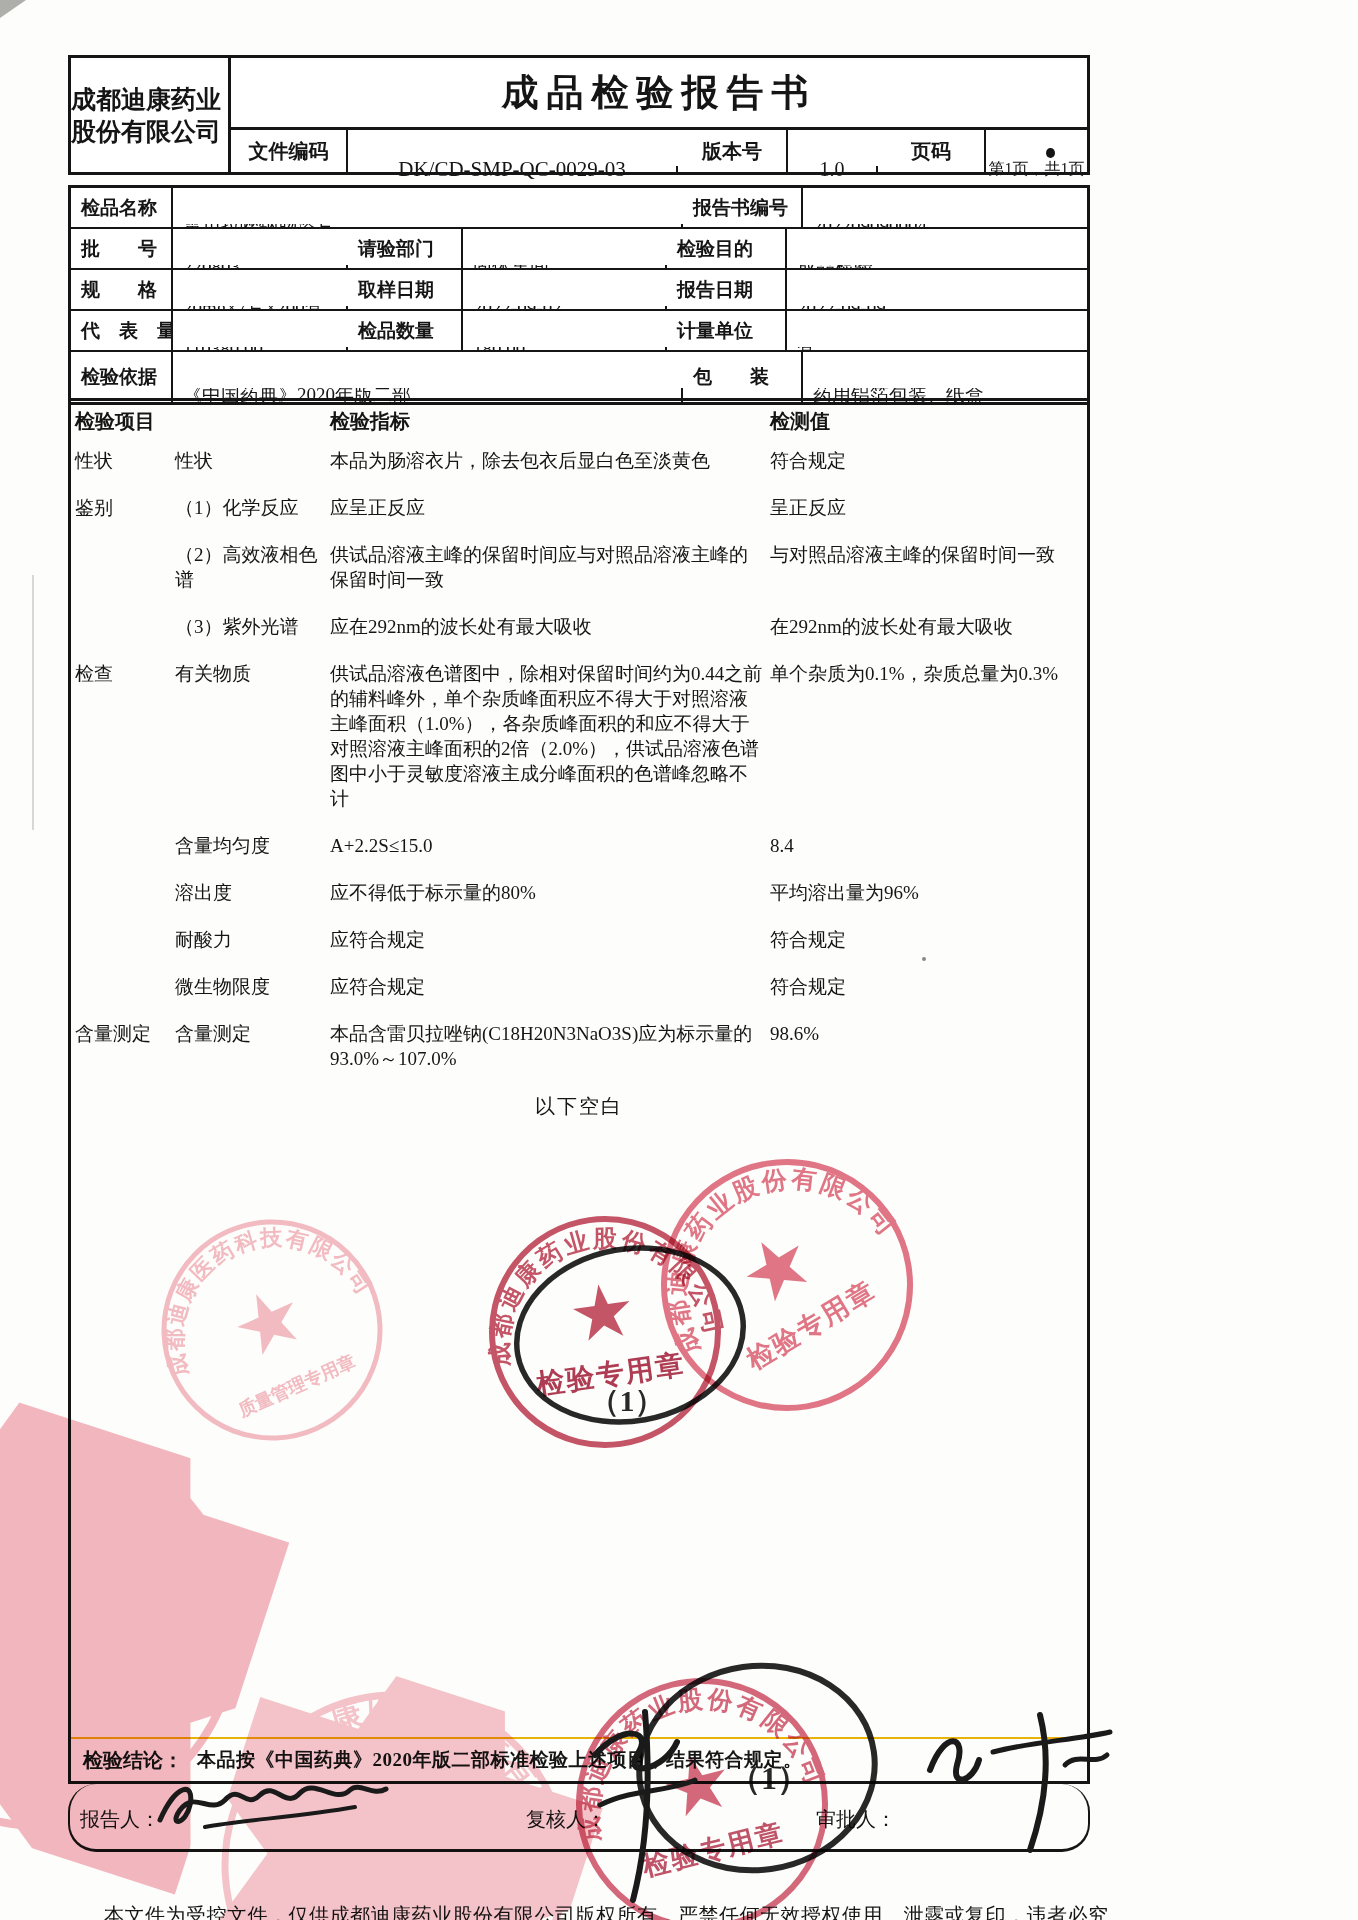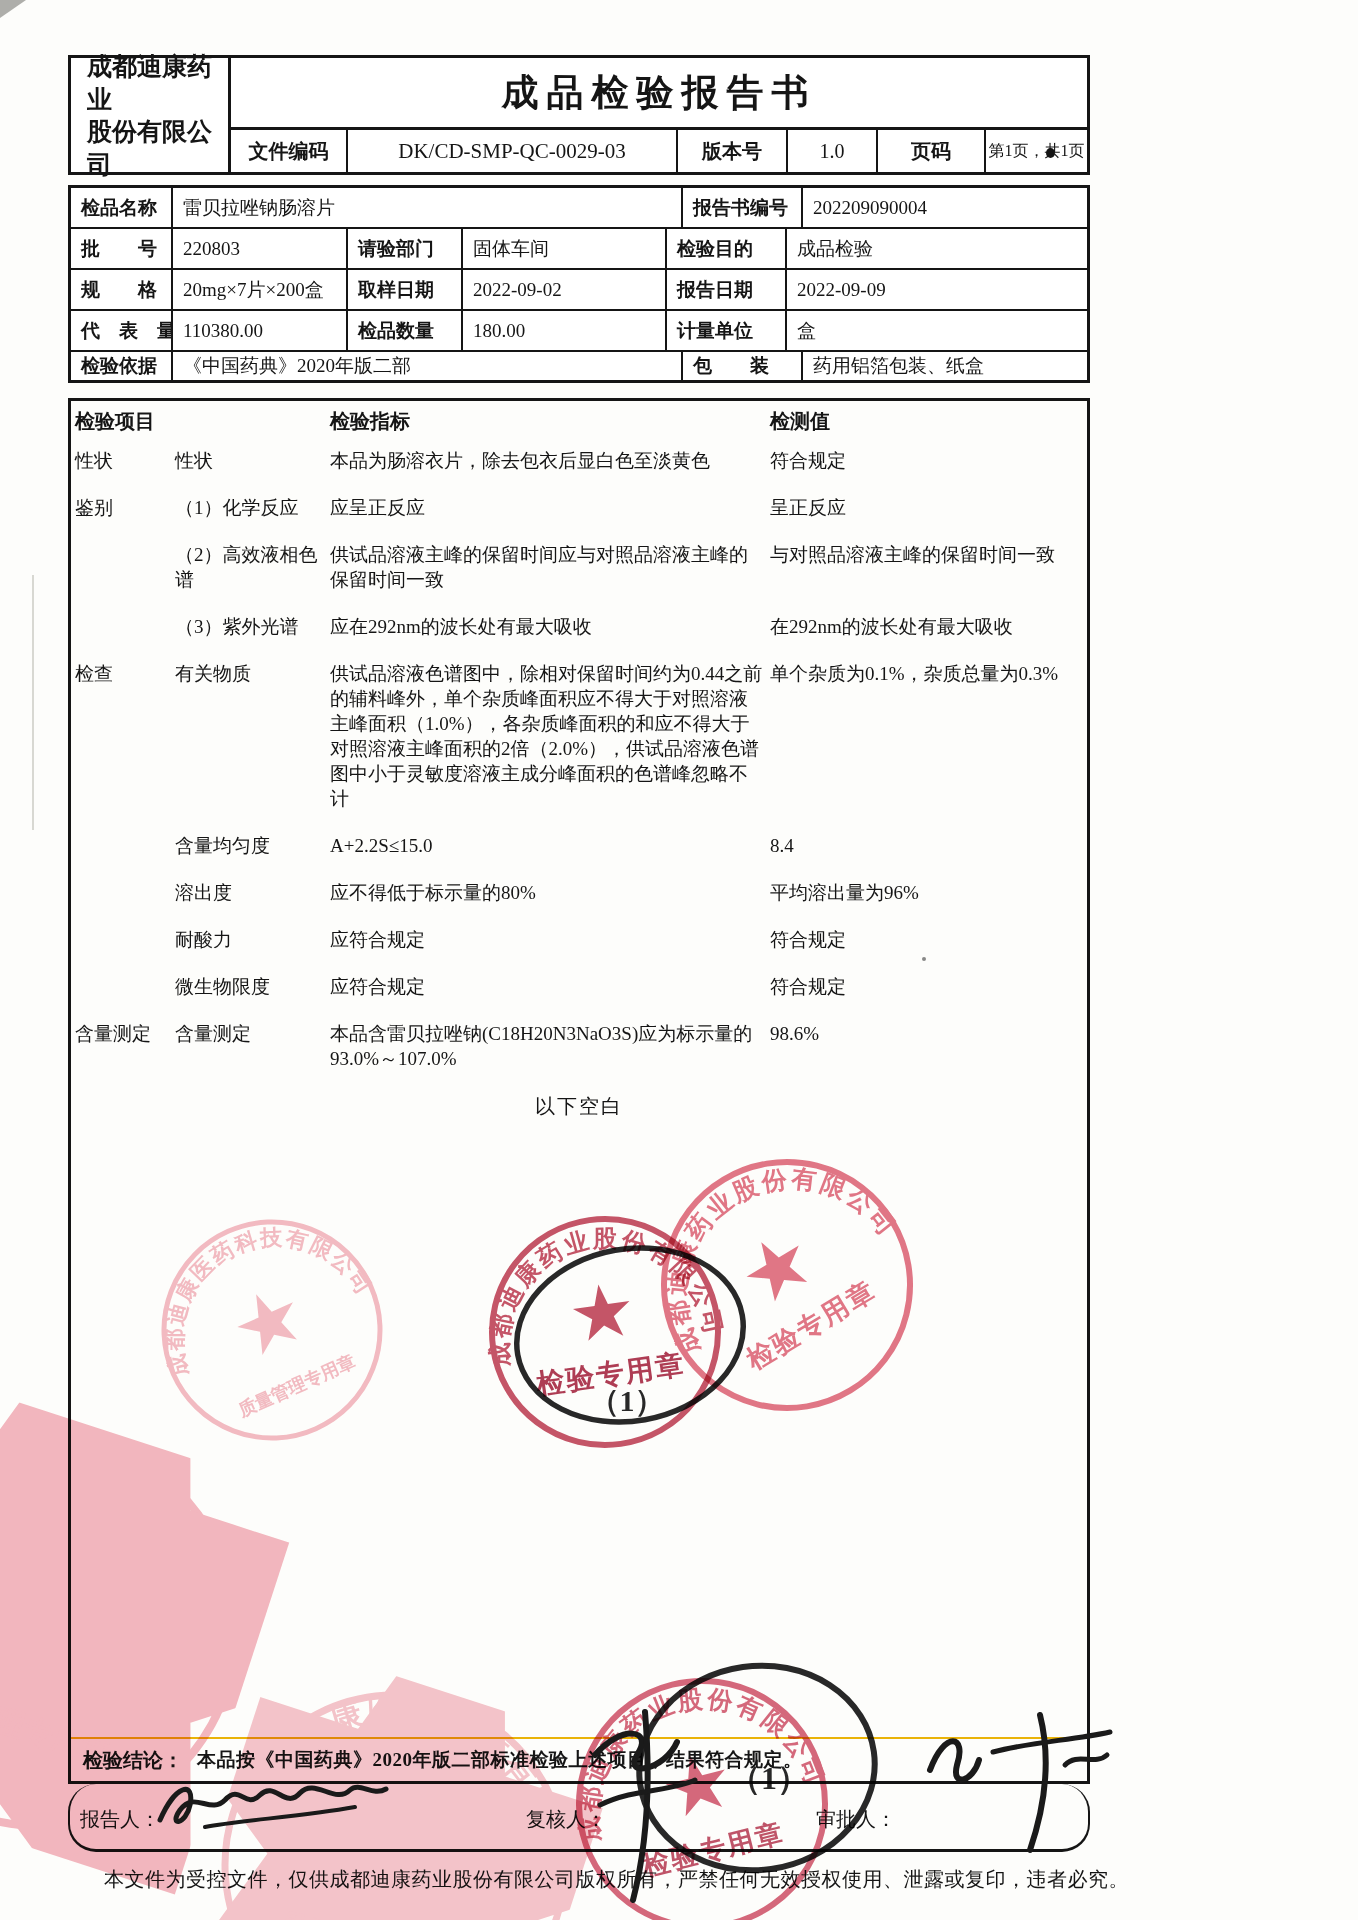--- a/index.html
+++ b/index.html
@@ -2,44 +2,44 @@
 <html><head>
 <meta charset="utf-8">
 <style>
   html,body{margin:0;padding:0;}
   body{width:1358px;height:1920px;background:#ffffff;position:relative;
        font-family:"Liberation Serif", serif;color:#151515;}
   .page{position:absolute;inset:0;background:#fdfdfb;overflow:hidden;}
 
   
   .lbl{font-family:"Liberation Sans", sans-serif;font-weight:700;}
-  .val{font-family:"Liberation Serif", serif;font-weight:400;}
+  .val{font-family:"Liberation Serif", serif;font-weight:400;margin-top:36px;}
 
   
   .header-table{position:absolute;left:68px;top:55px;width:1022px;height:120px;
     border:3px solid #151515;box-sizing:border-box;display:flex;background:#fff;}
   .ht-company{width:160px;border-right:3px solid #151515;box-sizing:border-box;
-    display:flex;flex-direction:column;justify-content:center;padding-left:16px;
+    display:flex;flex-direction:column;justify-content:center;padding-left:0;
     font-size:25px;line-height:1.3;}
   .ht-right{flex:1;display:flex;flex-direction:column;}
   .ht-title{height:69px;display:flex;align-items:center;justify-content:center;
     font-size:37px;letter-spacing:8px;}
   .ht-coderow{height:45px;border-top:3px solid #151515;display:flex;box-sizing:border-box;}
   .ht-cell{display:flex;align-items:center;justify-content:center;
     border-right:2px solid #151515;box-sizing:border-box;font-size:20px;}
   .ht-cell:last-child{border-right:none;}
   .w-doclbl{width:117px;}.w-docval{width:330px;font-size:21px;}
   .w-verlbl{width:110px;}.w-verval{width:90px;}
   .w-pglbl{width:108px;}.w-pgval{flex:1;font-size:16px;}
 
   
   .info-table{position:absolute;left:68px;top:185px;width:1022px;
     border:3px solid #151515;box-sizing:border-box;background:#fff;}
   .info-row{display:flex;height:41px;border-bottom:2px solid #151515;box-sizing:border-box;}
-  .info-row:last-child{border-bottom:none;height:28px;}
+  .info-row:last-child{border-bottom:none;height:50px;}
   .icell{display:flex;align-items:center;padding:0 10px;border-right:2px solid #151515;
     box-sizing:border-box;font-size:19px;white-space:nowrap;overflow:hidden;}
   .icell.last{border-right:none;}
   .c1{width:102px;}.c2{width:175px;}.c3{width:115px;}.c4{width:204px;}
   .c5{width:120px;}.c6{flex:1;}
   .c2to4{width:510px;}
 
   
   .tests{position:absolute;left:68px;top:398px;width:1022px;height:1386px;
     border:3px solid #151515;box-sizing:border-box;background:transparent;}

